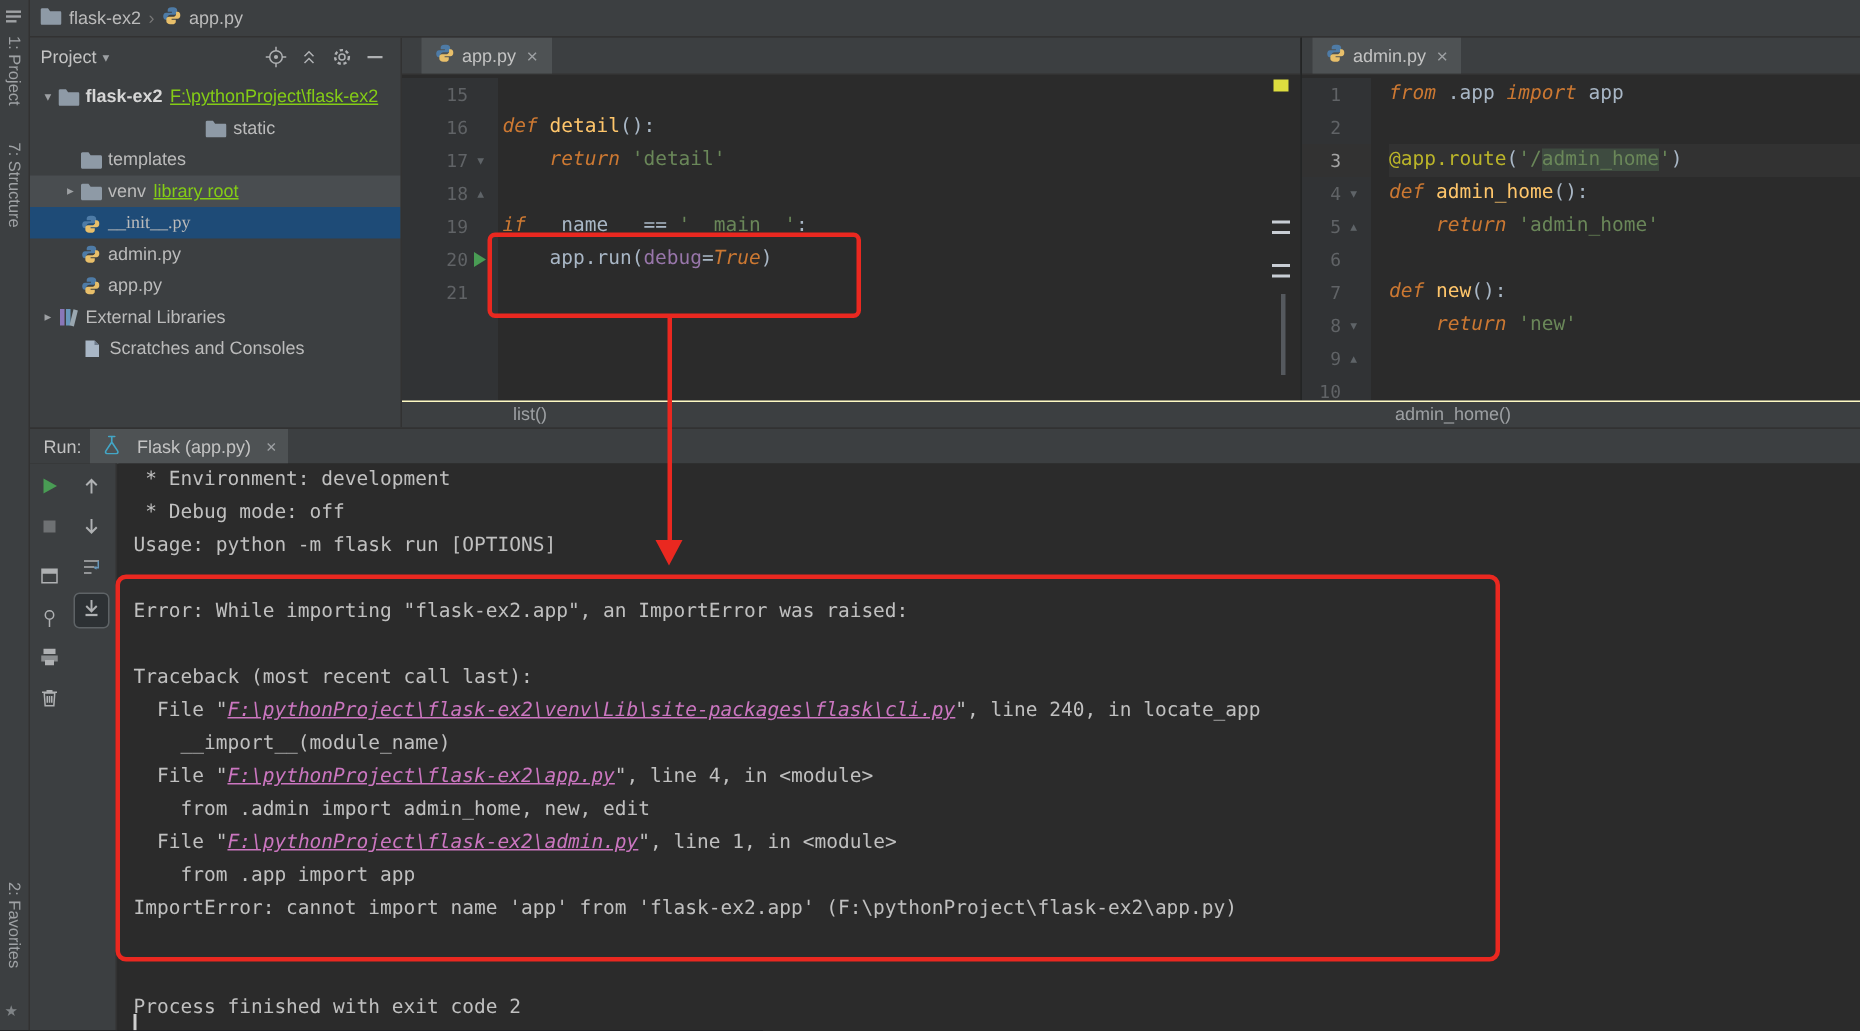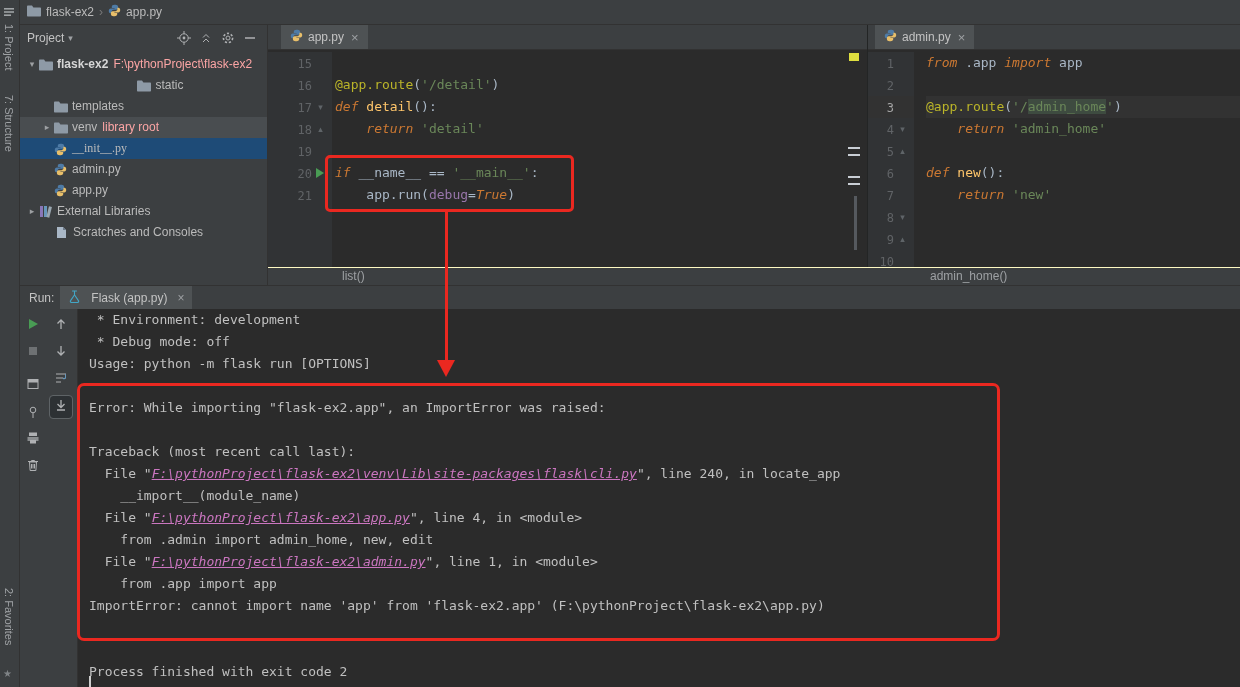--- a/index.html
+++ b/index.html
@@ -21,21 +21,21 @@
   .ph-btn{width:18px;height:18px;display:flex;align-items:center;justify-content:center;cursor:pointer;}
   .tree{padding-top:3px;}
   .tree-row{height:21px;line-height:21px;font-size:12px;white-space:nowrap;display:flex;align-items:center;}
   .tree-row.sel{background:#1e4b77;font-family:Liberation Serif, serif;}
   .tree-row.hov{background:#494d50;}
   .chev{display:inline-block;width:14px;text-align:center;color:#9da0a3;font-size:9px;flex:none;}
   .ticon{display:inline-block;width:18px;flex:none;}
   .ticon svg{vertical-align:middle;}
   .tlabel{color:#bbbbbb;}
   .tlabel.bold{color:#d6d6d6;font-weight:bold;}
-  .thint{color:#fca5a5;margin-left:5px;}
+  .thint{color:#84cc16;margin-left:5px;text-decoration:underline;}
   
   .editor{position:absolute;top:25px;height:242px;overflow:hidden;}
   .editor-left{left:268px;width:599px;}
   .editor-right{left:868px;width:372px;}
   .tabbar{height:25px;background:#3c3f41;display:flex;align-items:stretch;border-bottom:1px solid #323232;box-sizing:border-box;}
   .tab{display:flex;align-items:center;gap:5px;padding:0 9px;background:#4e5254;color:#c3c3c3;font-size:12px;cursor:pointer;}
   .tab .close{color:#9da0a3;font-size:13px;margin-left:2px;cursor:pointer;}
   .ed-body{display:flex;height:217px;background:#2b2b2b;padding-top:2px;box-sizing:border-box;overflow:hidden;justify-content:flex-end;}
   .gutter{background:#313335;flex:none;}
   .editor-left .gutter{width:64px;}
@@ -238,21 +238,20 @@
           <div class="gut-row"><span class="lnum">15</span><span class="gicon"></span></div>
           <div class="gut-row"><span class="lnum">16</span><span class="gicon"></span></div>
           <div class="gut-row"><span class="lnum">17</span><span class="gicon">▾</span></div>
           <div class="gut-row"><span class="lnum">18</span><span class="gicon">▴</span></div>
           <div class="gut-row"><span class="lnum">19</span><span class="gicon"></span></div>
           <div class="gut-row"><span class="lnum">20</span><span class="gicon run-arrow"></span></div>
           <div class="gut-row"><span class="lnum">21</span><span class="gicon"></span></div>
         </div>
       <div class="codecol">
           <div class="code-row"></div>
-          <div class="code-row"><span class="tk tk-d">@app.route</span><span class="tk tk-p">(</span><span class="tk tk-s">'/detail'</span><span class="tk tk-p">)</span></div>
           <div class="code-row"><span class="tk tk-k">def </span><span class="tk tk-f">detail</span><span class="tk tk-p">():</span></div>
           <div class="code-row"><span class="tk tk-p">    </span><span class="tk tk-k">return </span><span class="tk tk-s">'detail'</span></div>
           <div class="code-row"></div>
           <div class="code-row"><span class="tk tk-k">if </span><span class="tk tk-p">__name__ == </span><span class="tk tk-s">'__main__'</span><span class="tk tk-p">:</span></div>
           <div class="code-row"><span class="tk tk-p">    app.run(</span><span class="tk tk-v">debug</span><span class="tk tk-p">=</span><span class="tk tk-k">True</span><span class="tk tk-p">)</span></div>
         </div>
     </div>
   </div>
 
   <div class="editor editor-right">
@@ -276,20 +275,21 @@
           <div class="gut-row"><span class="lnum">6</span><span class="gicon"></span></div>
           <div class="gut-row"><span class="lnum">7</span><span class="gicon"></span></div>
           <div class="gut-row"><span class="lnum">8</span><span class="gicon">▾</span></div>
           <div class="gut-row"><span class="lnum">9</span><span class="gicon">▴</span></div>
           <div class="gut-row"><span class="lnum">10</span><span class="gicon"></span></div>
         </div>
       <div class="codecol">
           <div class="code-row"><span class="tk tk-k">from </span><span class="tk tk-p">.app </span><span class="tk tk-k">import </span><span class="tk tk-p">app</span></div>
           <div class="code-row"></div>
           <div class="code-row cur"><span class="tk tk-d">@app.route</span><span class="tk tk-p">(</span><span class="tk tk-s">'/</span><span class="tk tk-sh">admin_home</span><span class="tk tk-s">'</span><span class="tk tk-p">)</span></div>
+          <div class="code-row"><span class="tk tk-k">def </span><span class="tk tk-f">admin_home</span><span class="tk tk-p">():</span></div>
           <div class="code-row"><span class="tk tk-p">    </span><span class="tk tk-k">return </span><span class="tk tk-s">'admin_home'</span></div>
           <div class="code-row"></div>
           <div class="code-row"><span class="tk tk-k">def </span><span class="tk tk-f">new</span><span class="tk tk-p">():</span></div>
           <div class="code-row"><span class="tk tk-p">    </span><span class="tk tk-k">return </span><span class="tk tk-s">'new'</span></div>
           <div class="code-row"></div>
         </div>
     </div>
   </div>
 
   <div class="splitter"></div>

